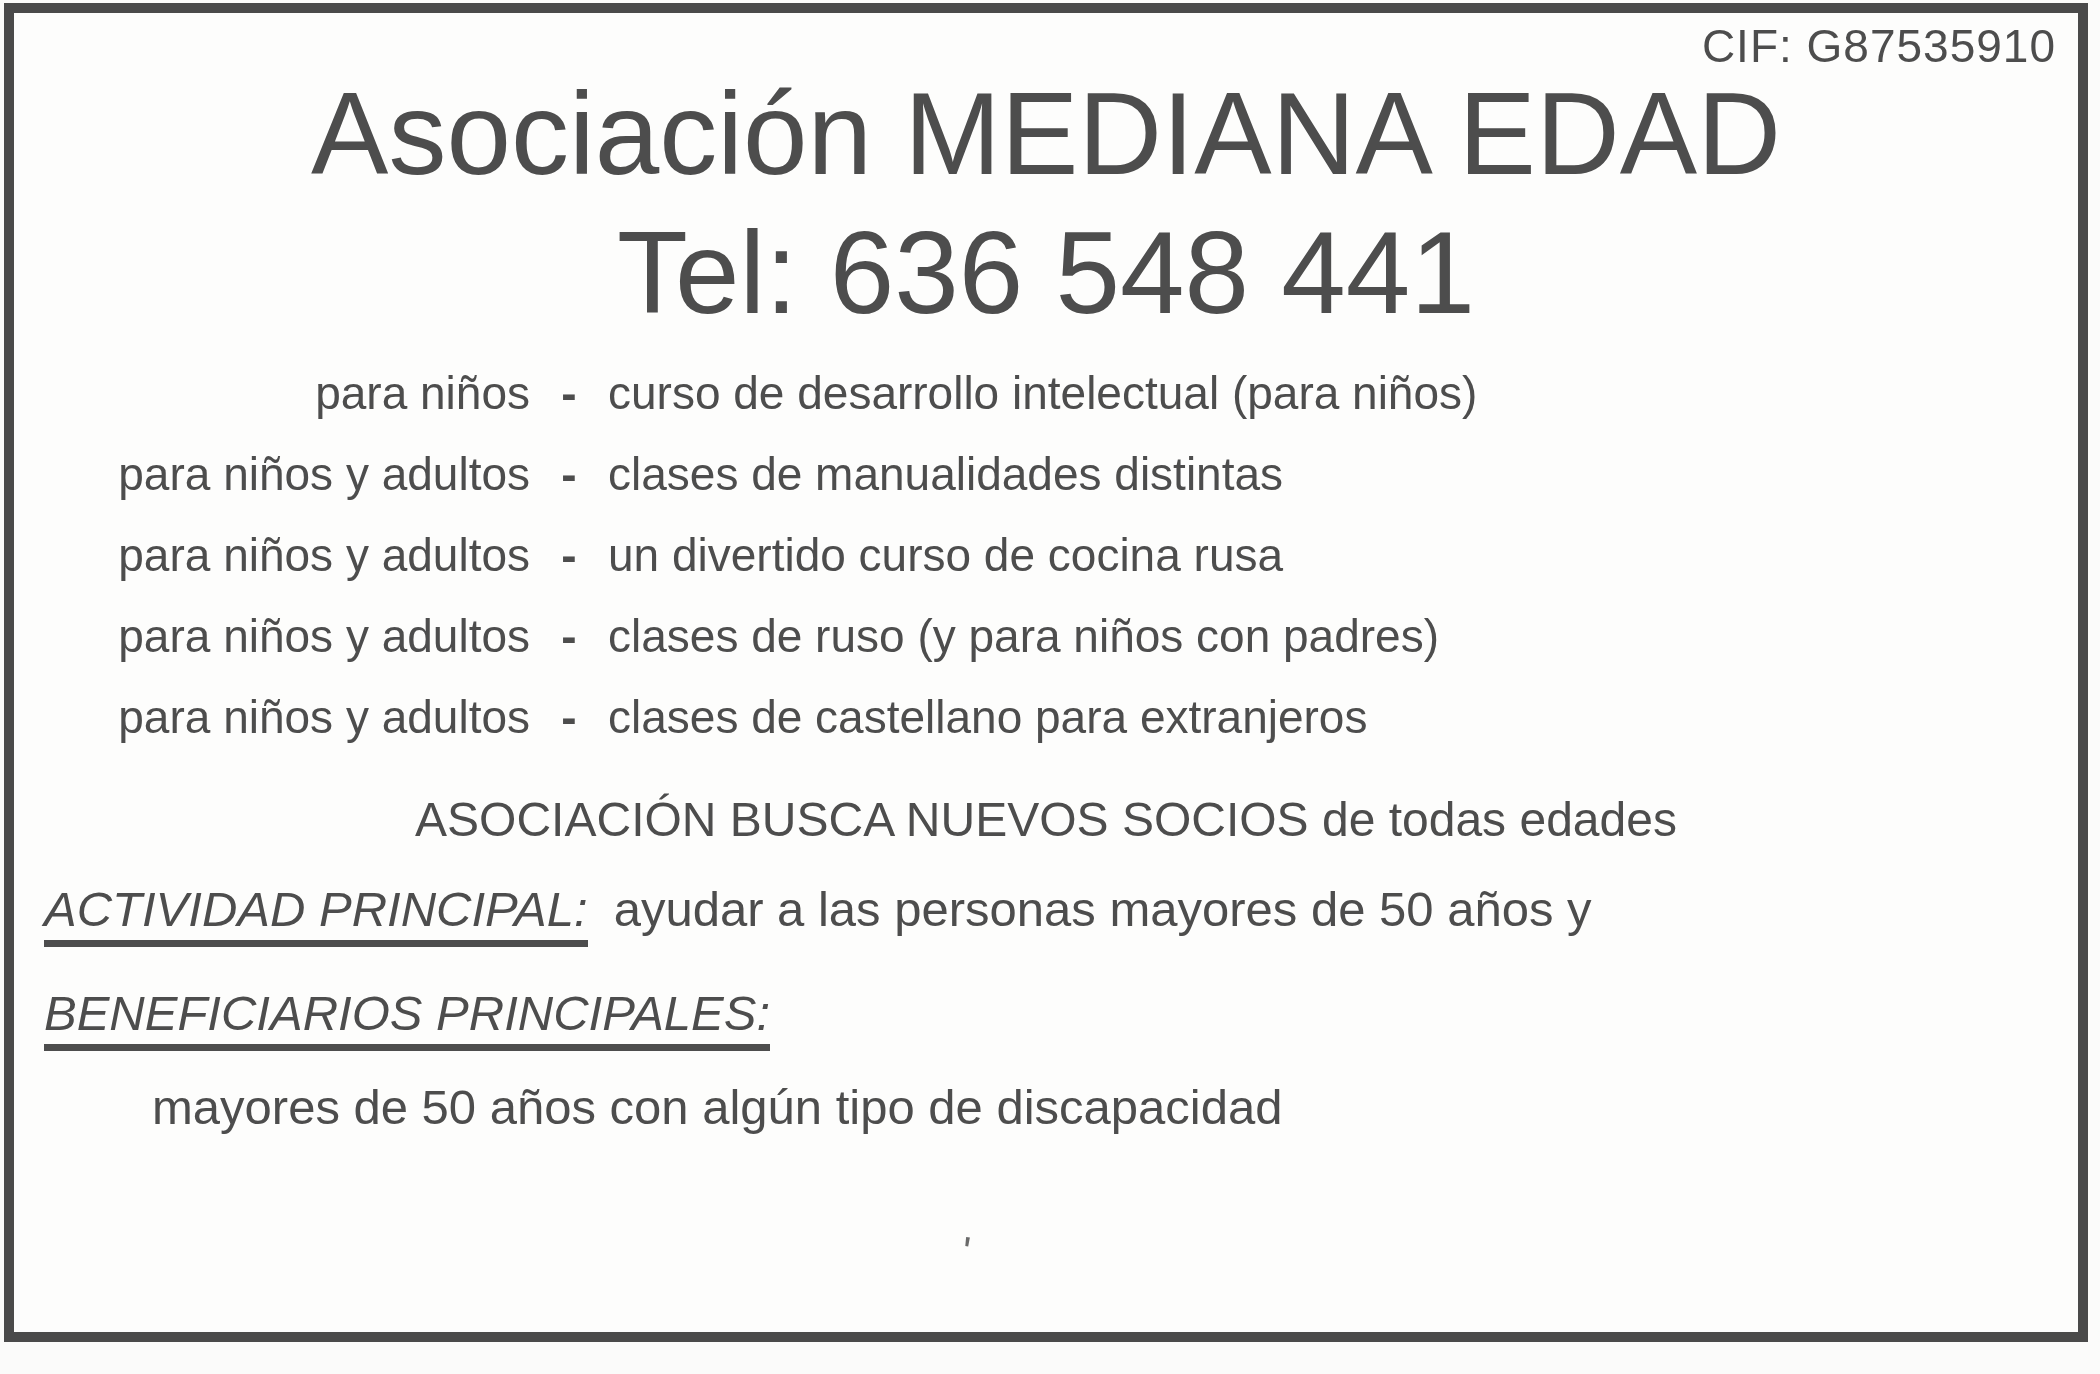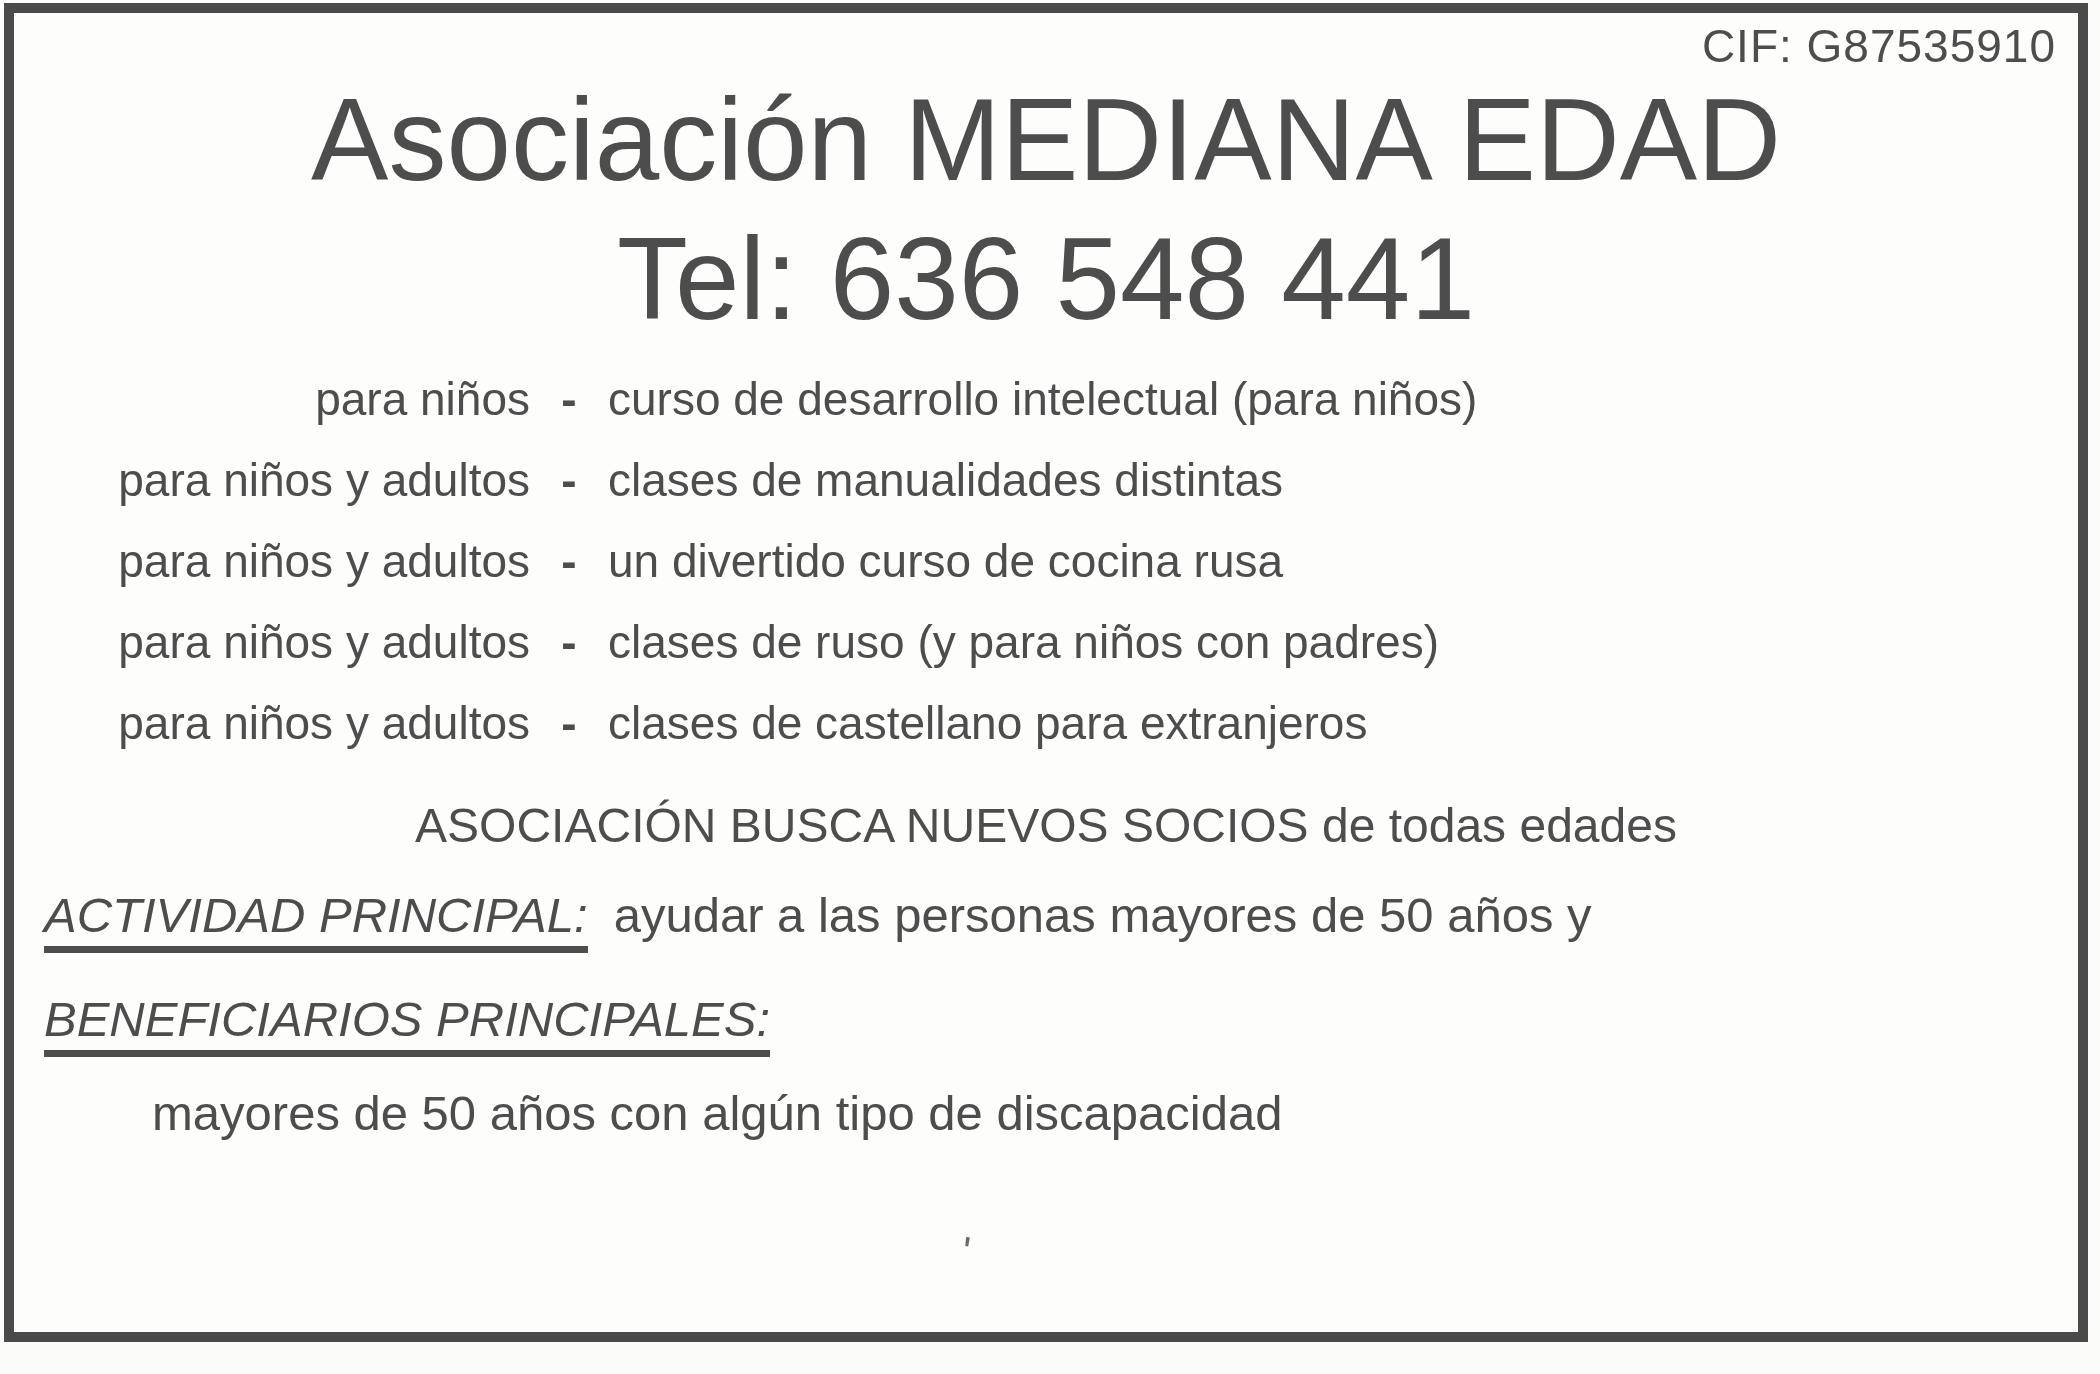--- a/index.html
+++ b/index.html
@@ -30,21 +30,21 @@
     text-align: right;
     font-size: 46px;
     font-weight: 400;
     padding: 6px 22px 0 0;
     letter-spacing: 1px;
   }
   .title {
     text-align: center;
     font-size: 116px;
     line-height: 1.02;
-    margin-top: 8px;
+    margin-top: 2px;
     letter-spacing: 0px;
     white-space: nowrap;
   }
   .phone {
     text-align: center;
     font-size: 116px;
     font-weight: 500;
     line-height: 1.0;
     margin-top: 22px;
     white-space: nowrap;

